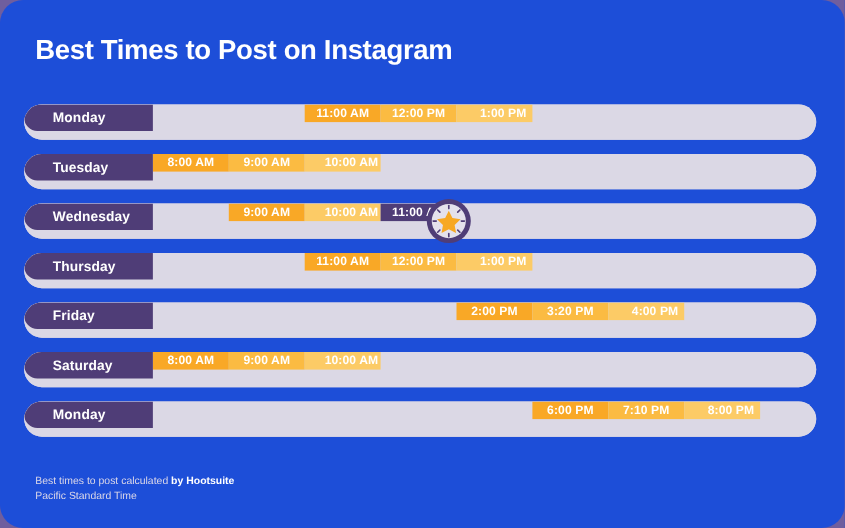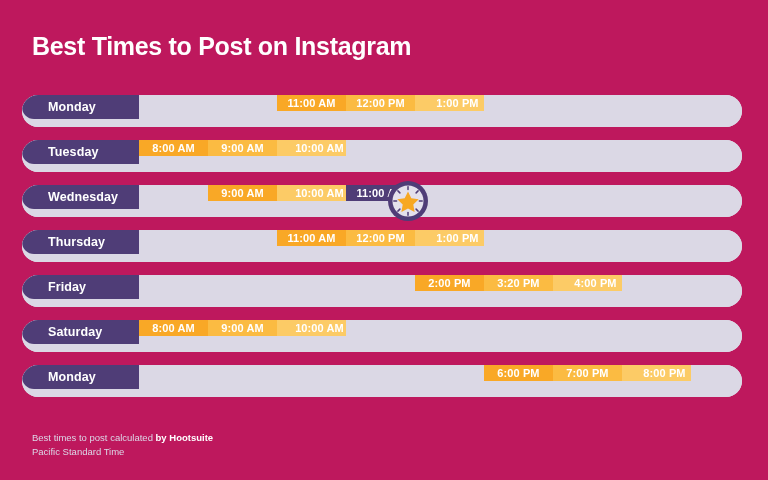--- a/index.html
+++ b/index.html
@@ -14,21 +14,22 @@
   body {
     background: #6F5E9E;
     font-family: "Liberation Sans", sans-serif;
     -webkit-font-smoothing: antialiased;
     position: relative;
   }
 
   #infographic {
     position: absolute;
     inset: 0;
-    background: #be185d;
+    background: #1d4ed8;
+    border-radius: 21px;
   }
 
   
   #page-title {
     position: absolute;
     left: 32px;
     top: 32px;
     font-size: 25px;
     font-weight: bold;
     color: #FFFFFF;
@@ -252,21 +253,21 @@
       <div class="day-row">
         <div class="row-track">
           <div class="day-label">Monday</div>
           <div class="slots">
             <div class="slot empty"></div>
             <div class="slot empty"></div>
             <div class="slot empty"></div>
             <div class="slot empty"></div>
             <div class="slot empty"></div>
             <div class="slot t1">6:00 PM</div>
-            <div class="slot t2">7:00 PM</div>
+            <div class="slot t2">7:10 PM</div>
             <div class="slot t3">8:00 PM</div>
             <div class="slot empty"></div>
           </div>
         </div>
       </div>
     </div>
 
   <div id="footer">
     <span id="footer-line2">
       <span>Best times to post calculated </span><span class="strong">by Hootsuite</span>

